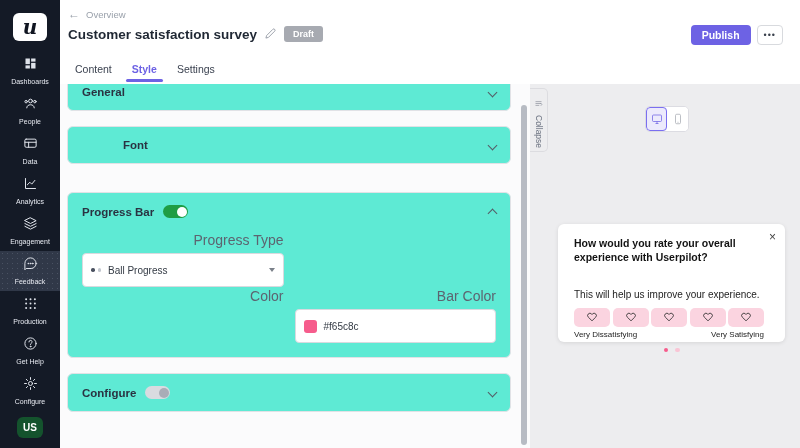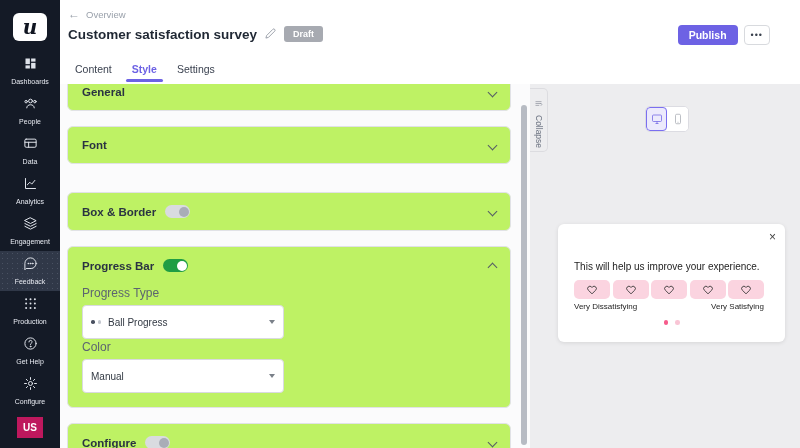--- a/index.html
+++ b/index.html
@@ -16,77 +16,77 @@
     font-size:20px; color:#101521; cursor:pointer; }
   .nav-item { width:60px; padding:5px 0 6px; display:flex; flex-direction:column;
     align-items:center; gap:3px; cursor:pointer; }
   .nav-item .lbl { font-size:7px; color:#e7eaf1; }
   .nav-item svg { width:15px; height:15px; stroke:#dfe3ea; fill:none;
     stroke-width:1.6; stroke-linecap:round; stroke-linejoin:round; }
   .nav-item.active { background:#303848;
     background-image:radial-gradient(#4a5263 0.8px, transparent 0.8px);
     background-size:5px 5px; }
   .nav-spacer { flex:1; }
-  .avatar { width:26px; height:26px; border-radius:0; background:#be185d;
+  .avatar { width:26px; height:26px; border-radius:6px; background:#14532d;
     color:#fff; font-size:10px; font-weight:700; display:flex; align-items:center;
     justify-content:center; margin:6px 0 10px; cursor:pointer; }
 
   
   .main { flex:1; display:flex; flex-direction:column; min-width:0; }
   .hdr { height:84px; background:#fff; position:relative; flex-shrink:0; }
   .back-row { position:absolute; top:8px; left:8px; display:flex; gap:6px;
     align-items:center; color:#9aa1ab; font-size:9.5px; cursor:pointer; }
   .back-row .arrow { font-size:12px; line-height:1; }
   .title-row { position:absolute; top:25px; left:8px; display:flex;
     align-items:center; gap:8px; }
   .page-title { font-size:13.5px; font-weight:700; color:#1f2733; }
   .edit-ic svg { width:11px; height:11px; stroke:#8a919c; fill:none;
     stroke-width:1.8; cursor:pointer; }
   .badge { background:#a7aab1; color:#fff; font-size:9px; font-weight:600;
     border-radius:3px; padding:3px 9px; }
-  .hdr-actions { position:absolute; top:25px; right:30px; display:flex; gap:6px; }
+  .hdr-actions { position:absolute; top:25px; right:17px; display:flex; gap:6px; }
   .btn-publish { background:#6d62e4; color:#fff; border:none; border-radius:4px;
     font-size:10.5px; font-weight:600; padding:4px 11px; cursor:pointer;
     font-family:inherit; }
   .btn-more { background:#fff; border:1px solid #d8dade; border-radius:4px;
     color:#3a414d; font-size:9px; letter-spacing:1px; padding:4px 6px;
     cursor:pointer; font-family:inherit; }
   .tabs { position:absolute; left:13px; bottom:0; display:flex; gap:16px; }
   .tab { font-size:10.5px; color:#3b4250; padding:6px 2px 9px; cursor:pointer;
     position:relative; }
   .tab.active { color:#6d62e4; font-weight:700; }
   .tab.active::after { content:""; position:absolute; left:-4px; right:-4px;
     bottom:2px; height:3px; border-radius:2px; background:#6d62e4; }
 
   
   .content { flex:1; display:flex; min-height:0; position:relative; }
   .settings-panel { width:470px; flex-shrink:0; background:#fbfbfc;
     position:relative; overflow:hidden; padding:0 19px 0 7px; }
-  .card { background:#bef264; border:1px solid #e1e2e6; border-radius:6px;
+  .card { background:#5eead4; border:1px solid #e1e2e6; border-radius:6px;
     margin-bottom:15px; }
   .card-head { display:flex; align-items:center; padding:12px 14px; gap:9px; }
   .card-title { font-size:11.5px; font-weight:700; color:#2a3342; }
   .chev { width:7px; height:7px; border-left:1.6px solid #555c66;
     border-bottom:1.6px solid #555c66; transform:rotate(-45deg);
     margin-left:auto; cursor:pointer; flex-shrink:0; }
   .chev.up { transform:rotate(135deg); margin-top:4px; }
   .card.cut { margin-top:-11px; border-top-left-radius:0; border-top-right-radius:0; }
-  .gap-lg { margin-bottom:28px; }
+  .gap-lg { margin-bottom:28px;padding-left:41px; }
 
   .toggle { width:25px; height:13px; border-radius:7px; position:relative;
     cursor:pointer; flex-shrink:0; }
   .toggle.off { background:#d9dbe0; }
   .toggle.off::after { content:""; position:absolute; right:1.5px; top:1.5px;
     width:10px; height:10px; border-radius:50%; background:#a9adb7; }
   .toggle.on { background:#1f9d44; }
   .toggle.on::after { content:""; position:absolute; right:1.5px; top:1.5px;
     width:10px; height:10px; border-radius:50%; background:#fff; }
 
   .pb-body { padding:2px 14px 14px; }
-  .field-label { font-size:12px; color:#5c6470; margin-bottom:5px; }
+  .field-label { font-size:14px; color:#5c6470; margin-bottom:5px;text-align:right; }
   .fields-grid { display:grid; grid-template-columns:1fr 1fr; column-gap:11px; }
   .select, .color-input { height:21px; border:1px solid #d9dadf; border-radius:4px;
     background:#fff; display:flex; align-items:center; padding:16px 8px; gap:7px;
     font-size:10px; color:#333a44; cursor:pointer; }
   .caret { margin-left:auto; width:0; height:0; border-left:3.5px solid transparent;
     border-right:3.5px solid transparent; border-top:4.5px solid #7a8089; }
   .ball-ic { display:flex; gap:3px; align-items:center; }
   .ball-ic i { width:3.5px; height:3.5px; border-radius:50%; display:block; }
   .ball-ic .b1 { background:#4a5160; } .ball-ic .b2 { background:#c3c7cf; }
   .swatch { width:13px; height:13px; border-radius:3px; flex-shrink:0; }
@@ -297,27 +297,20 @@
           </div>
         </div>
 
         <div class="card gap-lg">
           <div class="card-head">
             <span class="card-title">Font</span>
             <span class="chev"></span>
           </div>
         </div>
 
-        <div class="card">
-          <div class="card-head">
-            <span class="card-title">Box &amp; Border</span>
-            <span class="toggle off"></span>
-            <span class="chev"></span>
-          </div>
-        </div>
 
         <div class="card">
           <div class="card-head">
             <span class="card-title">Progress Bar</span>
             <span class="toggle on"></span>
             <span class="chev up"></span>
           </div>
           <div class="pb-body">
             <div class="fields-grid">
               <div>
@@ -329,23 +322,26 @@
                   </span>
                   <span>Ball Progress</span>
                   <span class="caret"></span>
                 </div>
               </div>
               <div></div>
             </div>
             <div class="fields-grid mt12">
               <div>
                 <div class="field-label">Color</div>
-                <div class="select">
-                  <span>Manual</span>
-                  <span class="caret"></span>
+              </div>
+              <div>
+                <div class="field-label">Bar Color</div>
+                <div class="color-input">
+                  <span class="swatch" style="background:#f65c8c"></span>
+                  <span>#f65c8c</span>
                 </div>
               </div>
             </div>
           </div>
         </div>
 
         <div class="card">
           <div class="card-head">
             <span class="card-title">Configure</span>
             <span class="toggle off"></span>
@@ -378,20 +374,21 @@
           <span class="dev-btn">
             <svg viewBox="0 0 24 24">
                 <rect x="7" y="2.5" width="10" height="19" rx="2.5"></rect>
                 <path d="M11 18.5h2"></path>
               </svg>
           </span>
         </div>
 
         <div class="survey-card">
           <span class="survey-close">×</span>
+          <div class="survey-q">How would you rate your overall experience with Userpilot?</div>
           <div class="survey-desc">This will help us improve your experience.</div>
 
           <div class="hearts">
             <button class="heart-btn">
               <svg viewBox="0 0 24 24">
                   <path d="M20.84 4.61a5.5 5.5 0 0 0-7.78 0L12 5.67l-1.06-1.06a5.5 5.5 0 0 0-7.78 7.78l1.06 1.06L12 21.23l7.78-7.78 1.06-1.06a5.5 5.5 0 0 0 0-7.78z"></path>
                 </svg>
             </button>
             <button class="heart-btn">
               <svg viewBox="0 0 24 24">

